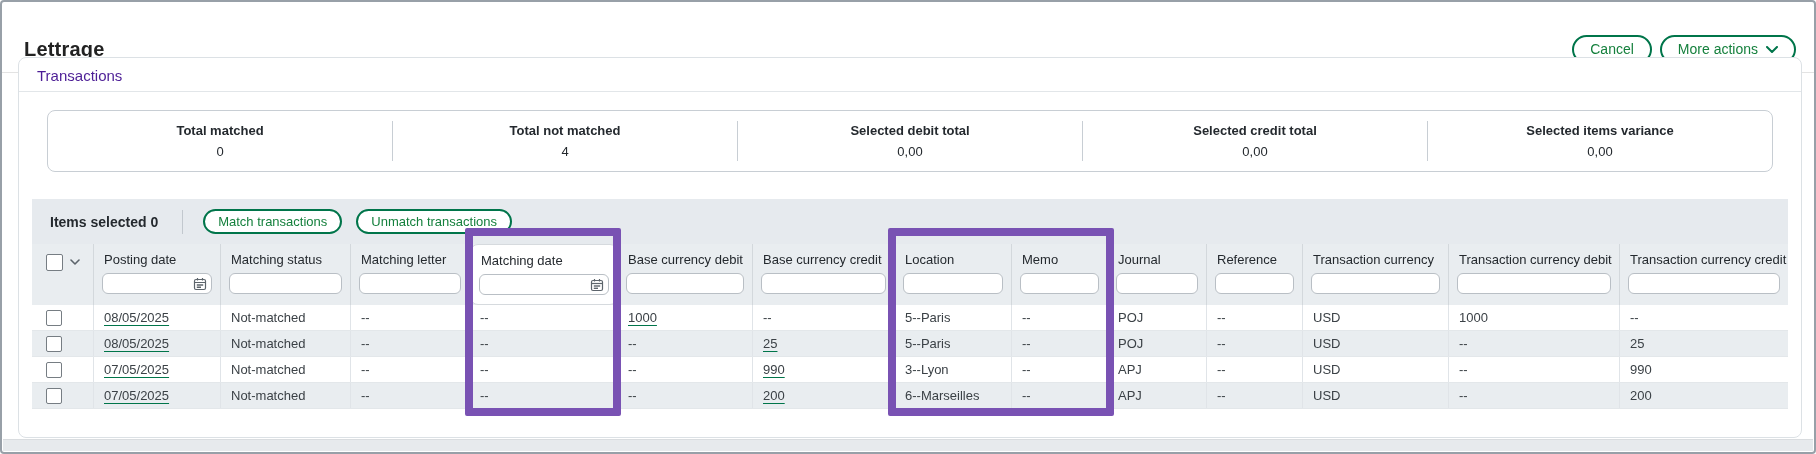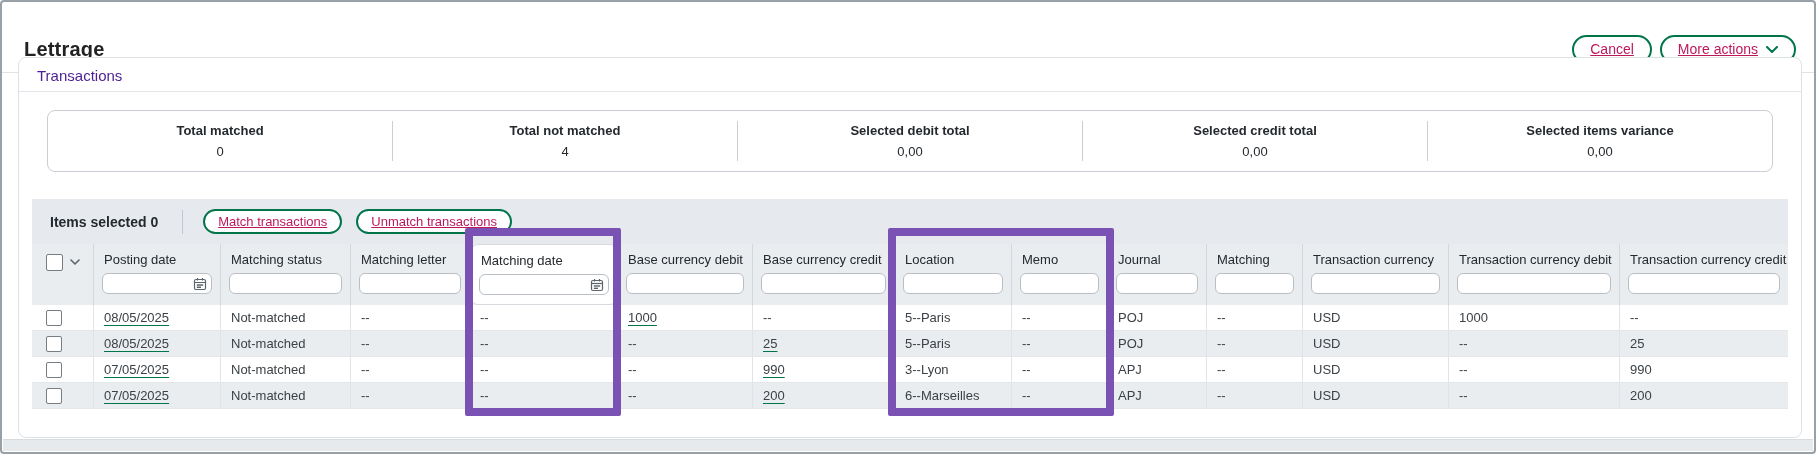--- a/index.html
+++ b/index.html
@@ -17,24 +17,24 @@
     position:absolute; top:0; left:0; right:0; height:47px;
     background:#fff; border-bottom:1px solid #e3e3e3;
     display:flex; align-items:center; justify-content:space-between;
     padding:0 18px 0 22px;
     margin-top:24px;
   }
   .page-title{ font-size:20px; font-weight:700; color:#222; letter-spacing:.2px; }
   .tb-actions{ display:flex; gap:8px; align-items:center; }
   .pill{
     display:inline-flex; align-items:center; gap:8px; justify-content:center;
-    background:#fff; border:2px solid #00754A; color:#be185d;
+    background:#fff; border:2px solid #00754A; color:#15803d;
     border-radius:16px; height:29px; padding:0 16px;
     font-family:"Liberation Sans", sans-serif; font-size:14px; font-weight:400;
-    cursor:pointer; white-space:nowrap;text-decoration:underline;
+    cursor:pointer; white-space:nowrap;
   }
   .pill.small{ height:25px; border-radius:13px; font-size:13px; padding:0 13px; }
 
   
   .card{
     position:absolute; top:55px; left:16px; width:1784px; height:381px;
     background:#fff; border:1px solid #dce1e5; border-radius:8px;
     overflow:hidden;
   }
   .section-title{ padding:9px 0 0 18px; font-size:15px; color:#4c1d95; }
@@ -235,21 +235,21 @@
         </div>
         <div class="hcell">
           <div class="hlabel">Memo</div>
           <div class="fwrap"><input style=""></div>
         </div>
         <div class="hcell">
           <div class="hlabel">Journal</div>
           <div class="fwrap"><input style=""></div>
         </div>
         <div class="hcell">
-          <div class="hlabel">Matching</div>
+          <div class="hlabel">Reference</div>
           <div class="fwrap"><input style=""></div>
         </div>
         <div class="hcell">
           <div class="hlabel">Transaction currency</div>
           <div class="fwrap"><input style=""></div>
         </div>
         <div class="hcell">
           <div class="hlabel">Transaction currency debit</div>
           <div class="fwrap"><input style=""></div>
         </div>

